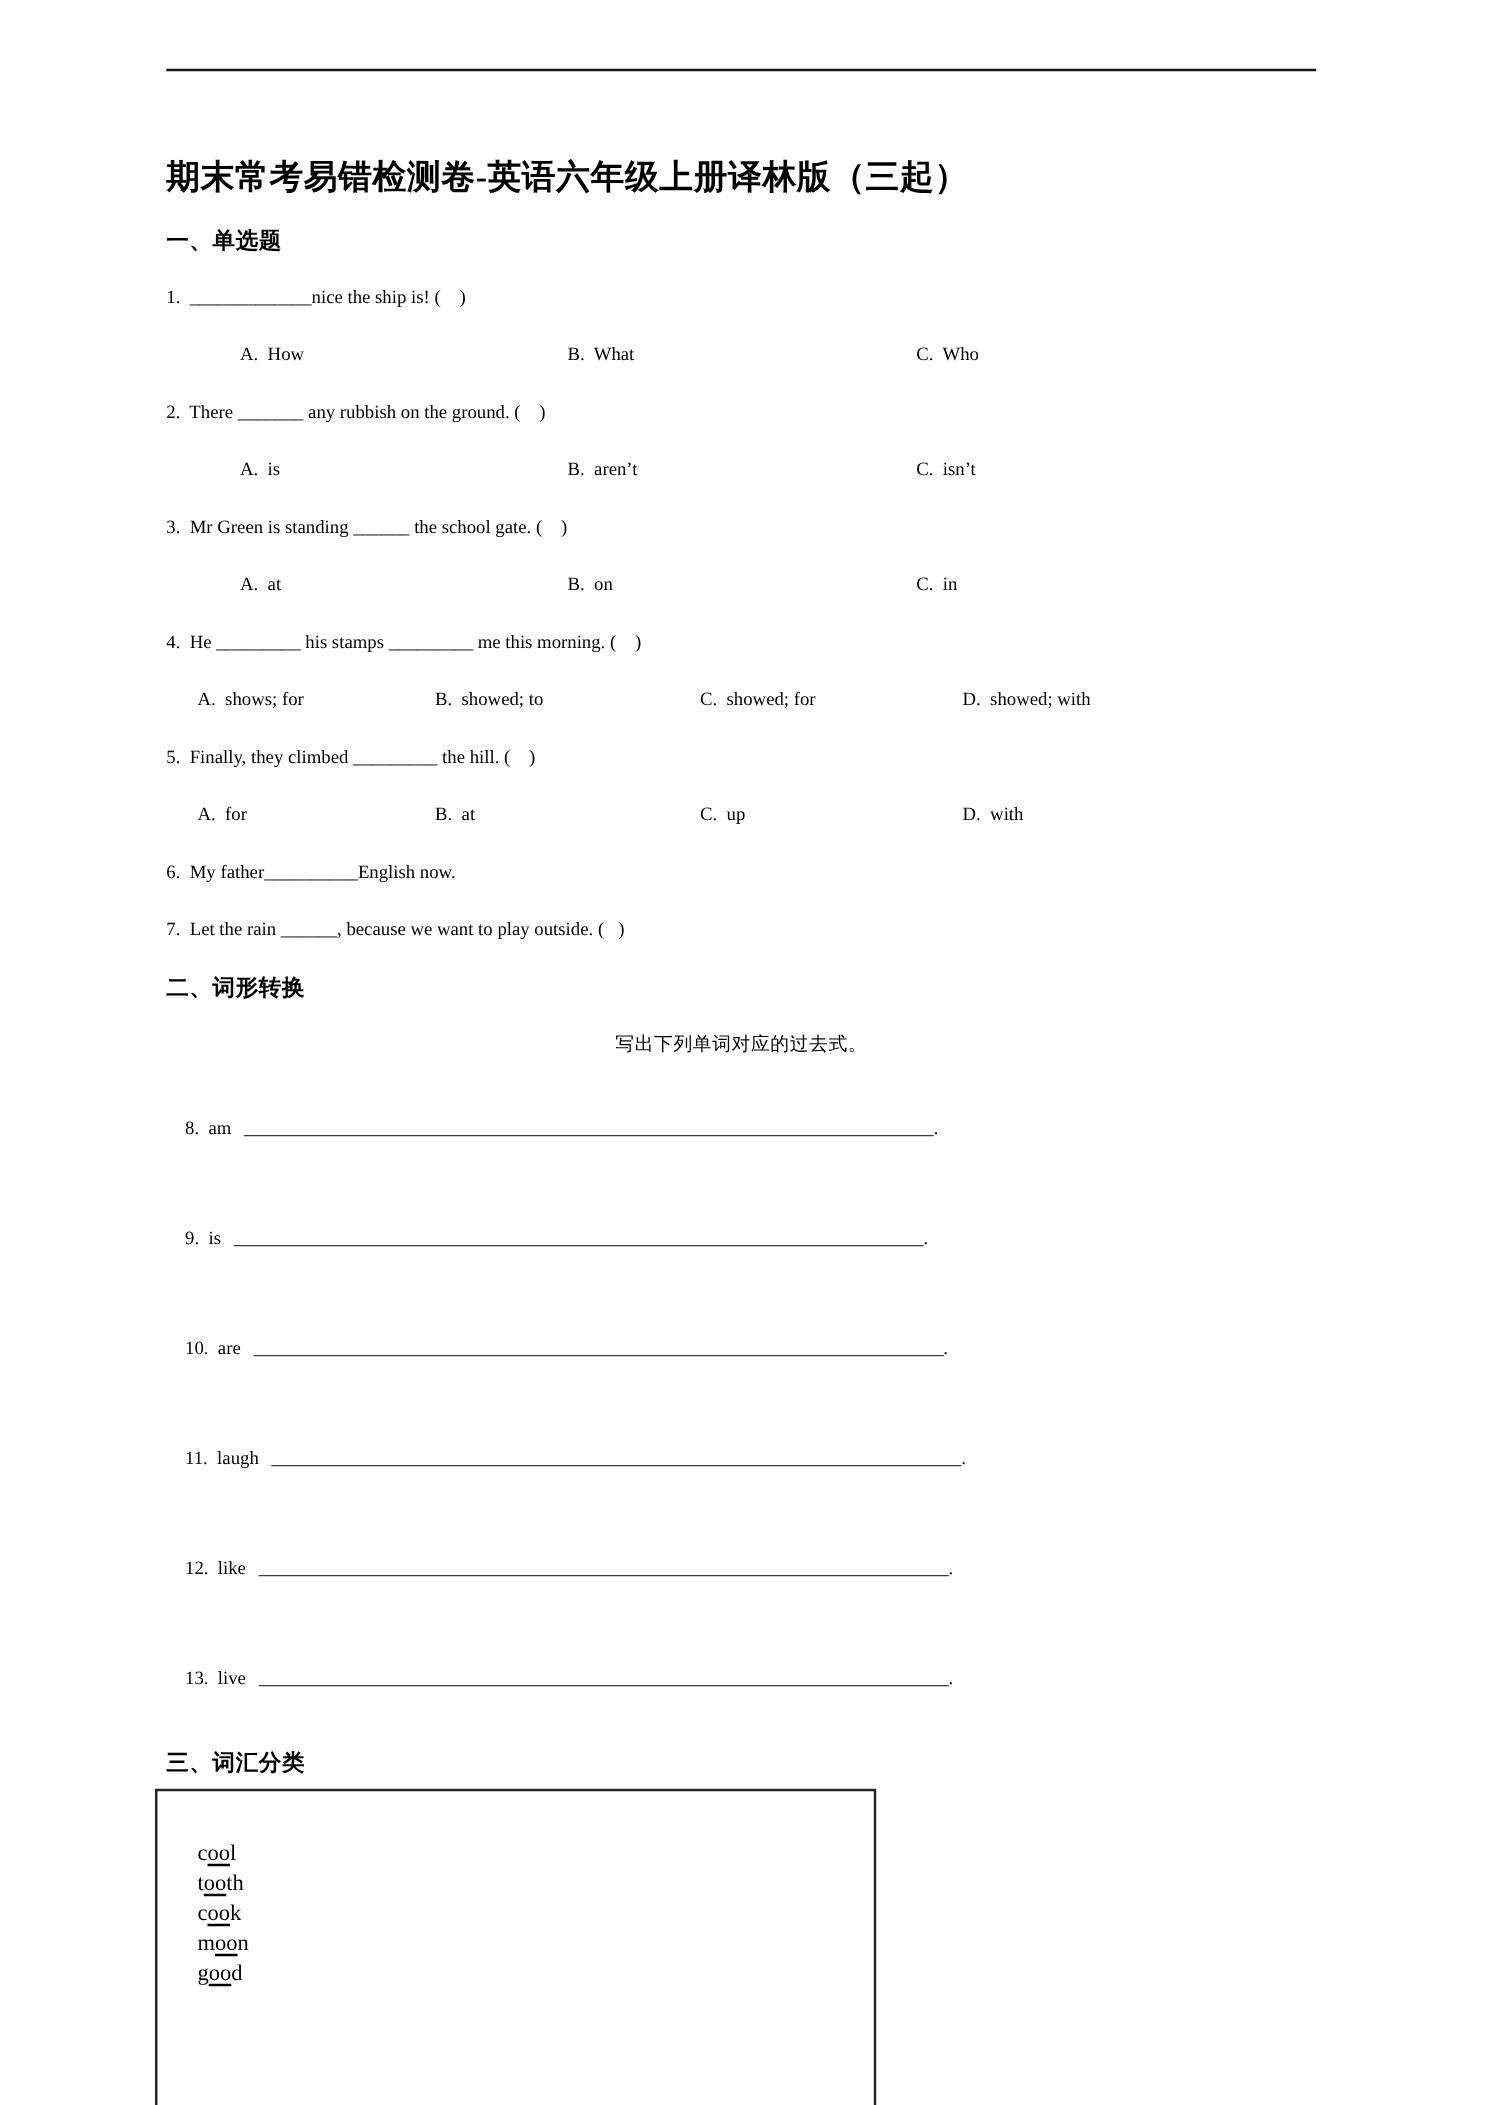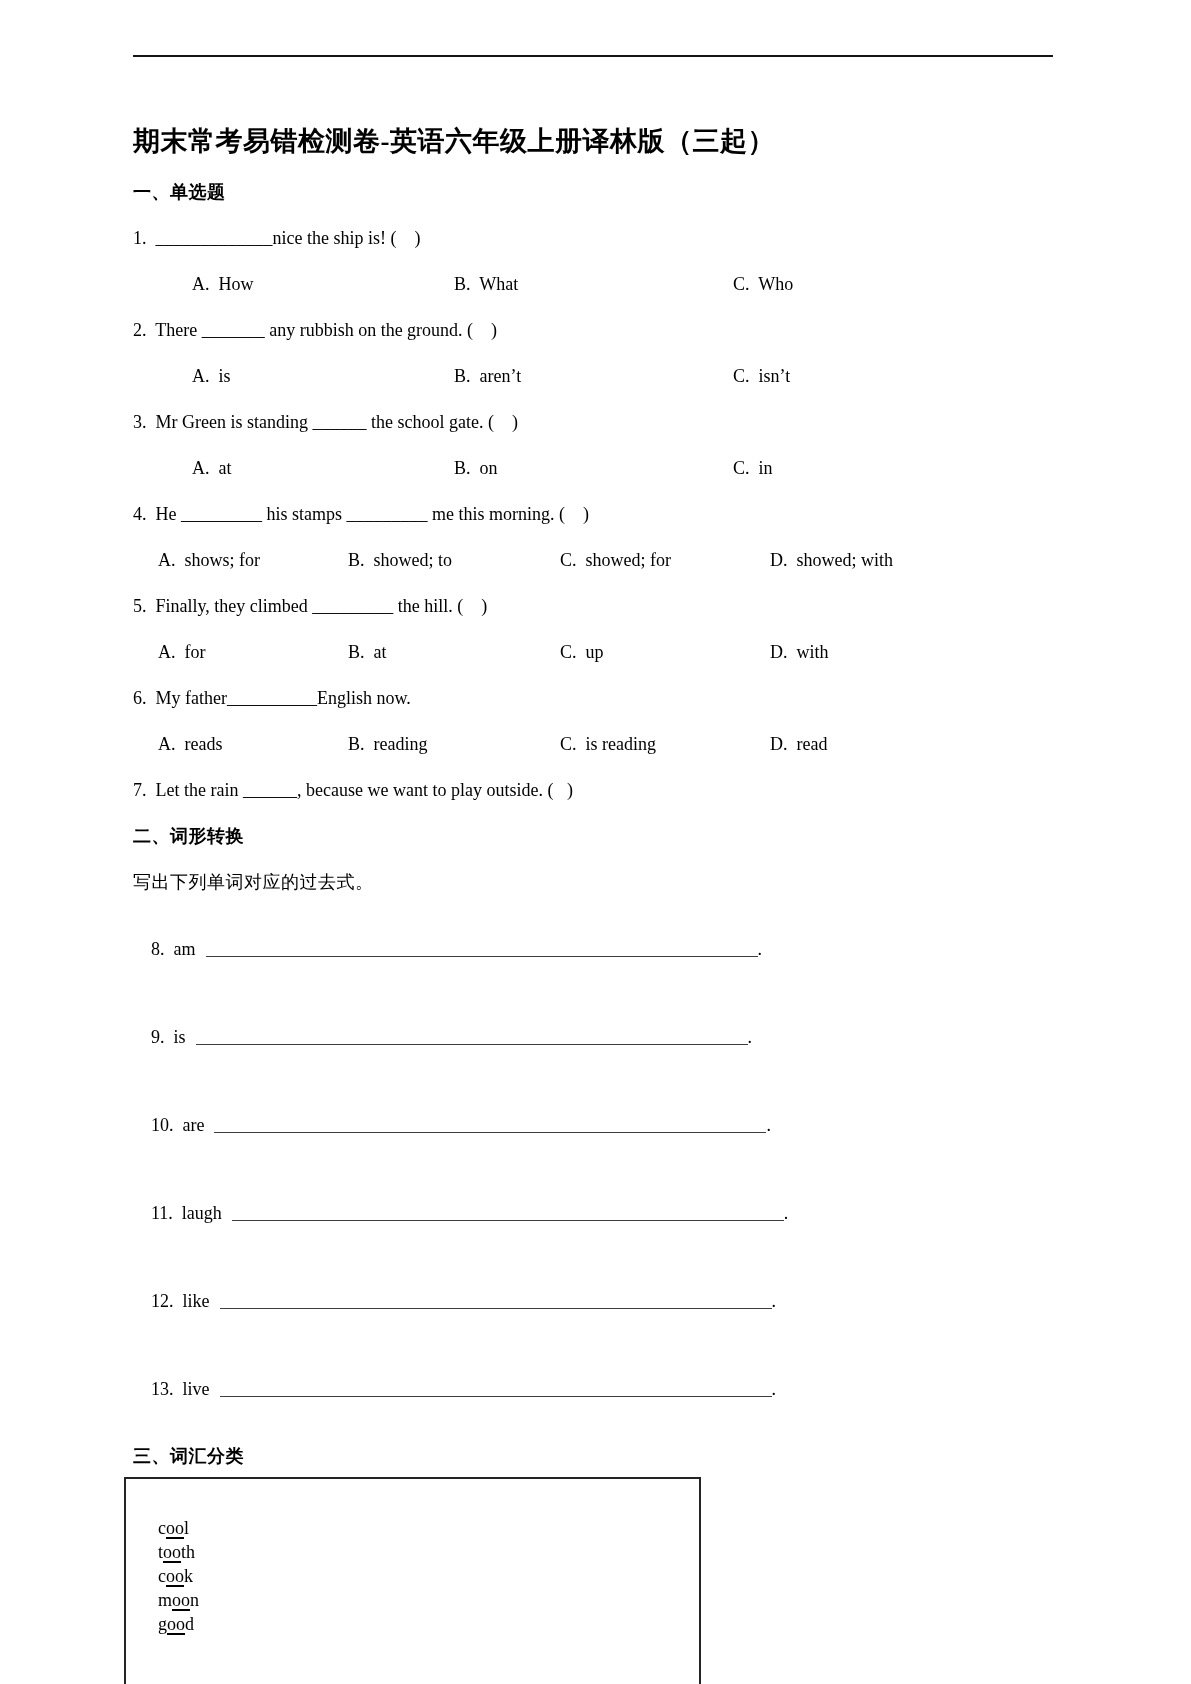--- a/index.html
+++ b/index.html
@@ -35,27 +35,28 @@
   .sec {
     margin-top: 25px;
     font-size: 18px;
     font-weight: bold;
     line-height: 21px;
     white-space: pre;
     letter-spacing: 0.5px;
   }
   .line {
     margin-top: 25px;
-    font-size: 18px;
+    font-size: 15px;
     line-height: 21px;
     white-space: pre;
     font-family: Liberation Serif, serif;
   }
   .instr {
     letter-spacing: 0.5px;
+    text-align: center;
   }
   .opts {
     display: flex;
     padding-left: 25px;
   }
   .opt {
     flex: 0 0 auto;
     white-space: pre;
   }
   .opts.c3 .opt:nth-child(1) { width: 262px; margin-left: 34px; }
@@ -138,26 +139,20 @@
 
   <div class="line">5.  Finally, they climbed _________ the hill. (    )</div>
   <div class="line opts c4">
     <span class="opt">A.  for</span>
     <span class="opt">B.  at</span>
     <span class="opt">C.  up</span>
     <span class="opt">D.  with</span>
   </div>
 
   <div class="line">6.  My father__________English now.</div>
-  <div class="line opts c4">
-    <span class="opt">A.  reads</span>
-    <span class="opt">B.  reading</span>
-    <span class="opt">C.  is reading</span>
-    <span class="opt">D.  read</span>
-  </div>
 
   <div class="line">7.  Let the rain ______, because we want to play outside. (   )</div>
 
   <div class="sec">二、词形转换</div>
   <div class="line instr">写出下列单词对应的过去式。</div>
 
   <div class="line">
     <span>8.  am</span><span class="blank b-md"></span><span>.</span>
   </div>
   <div class="line">

